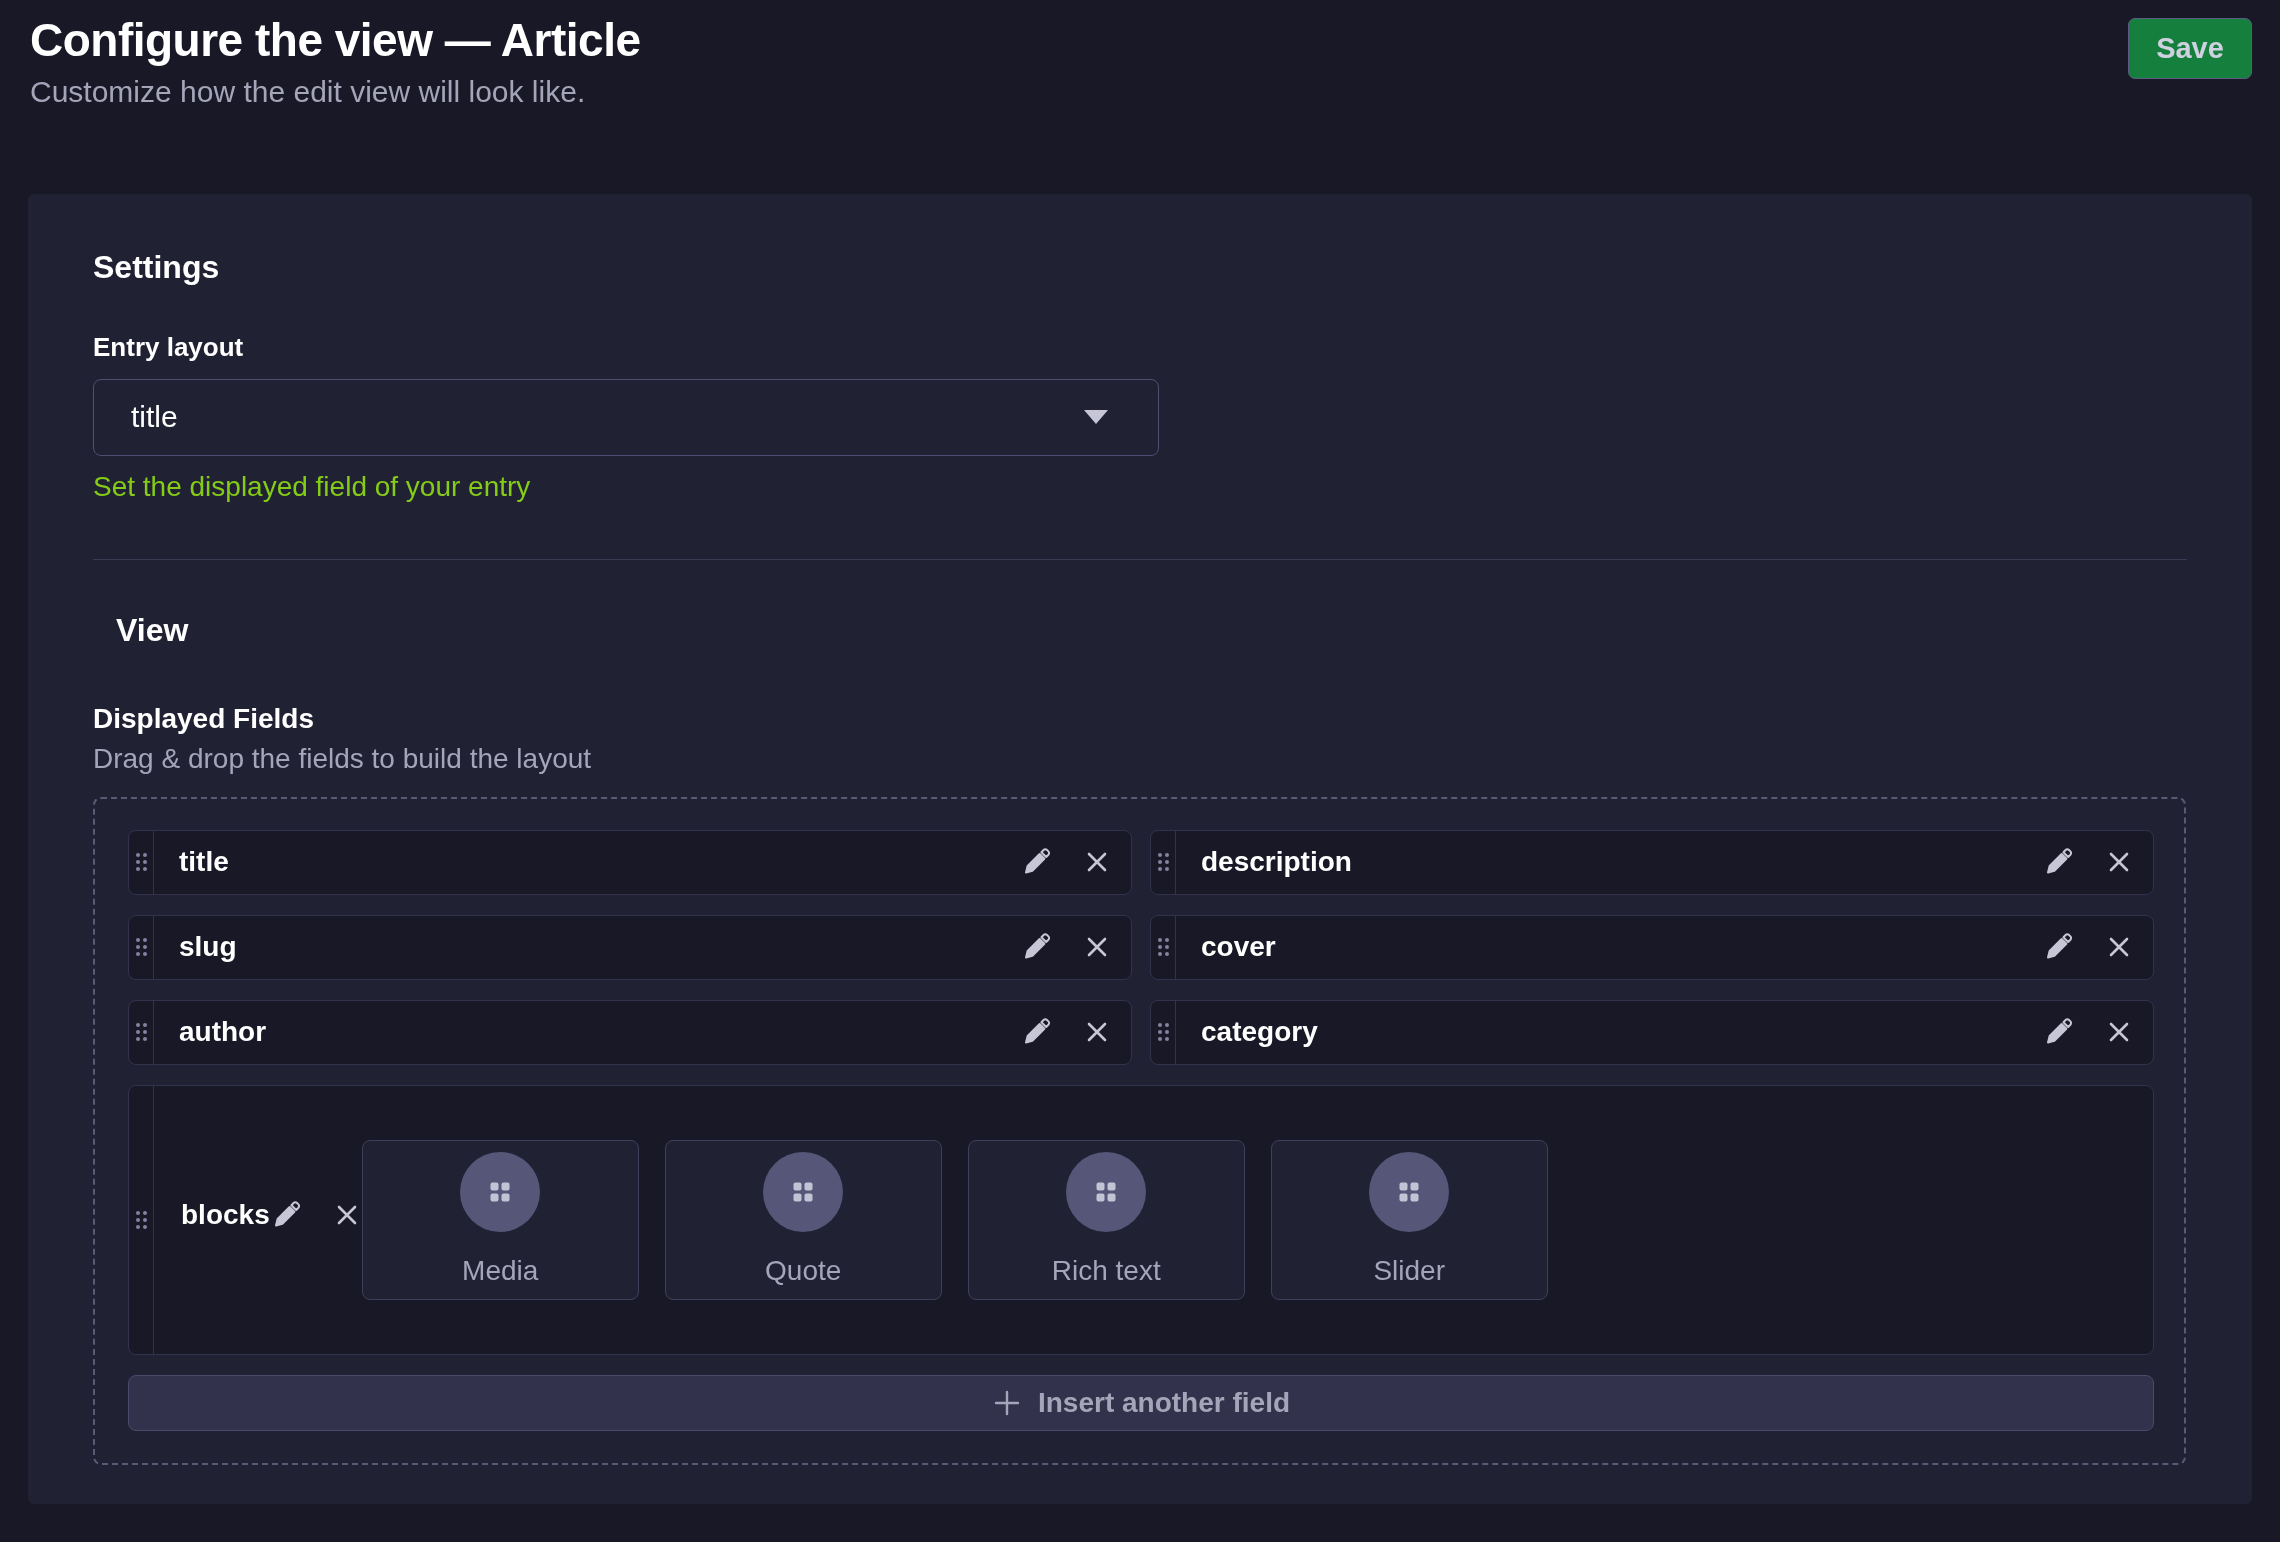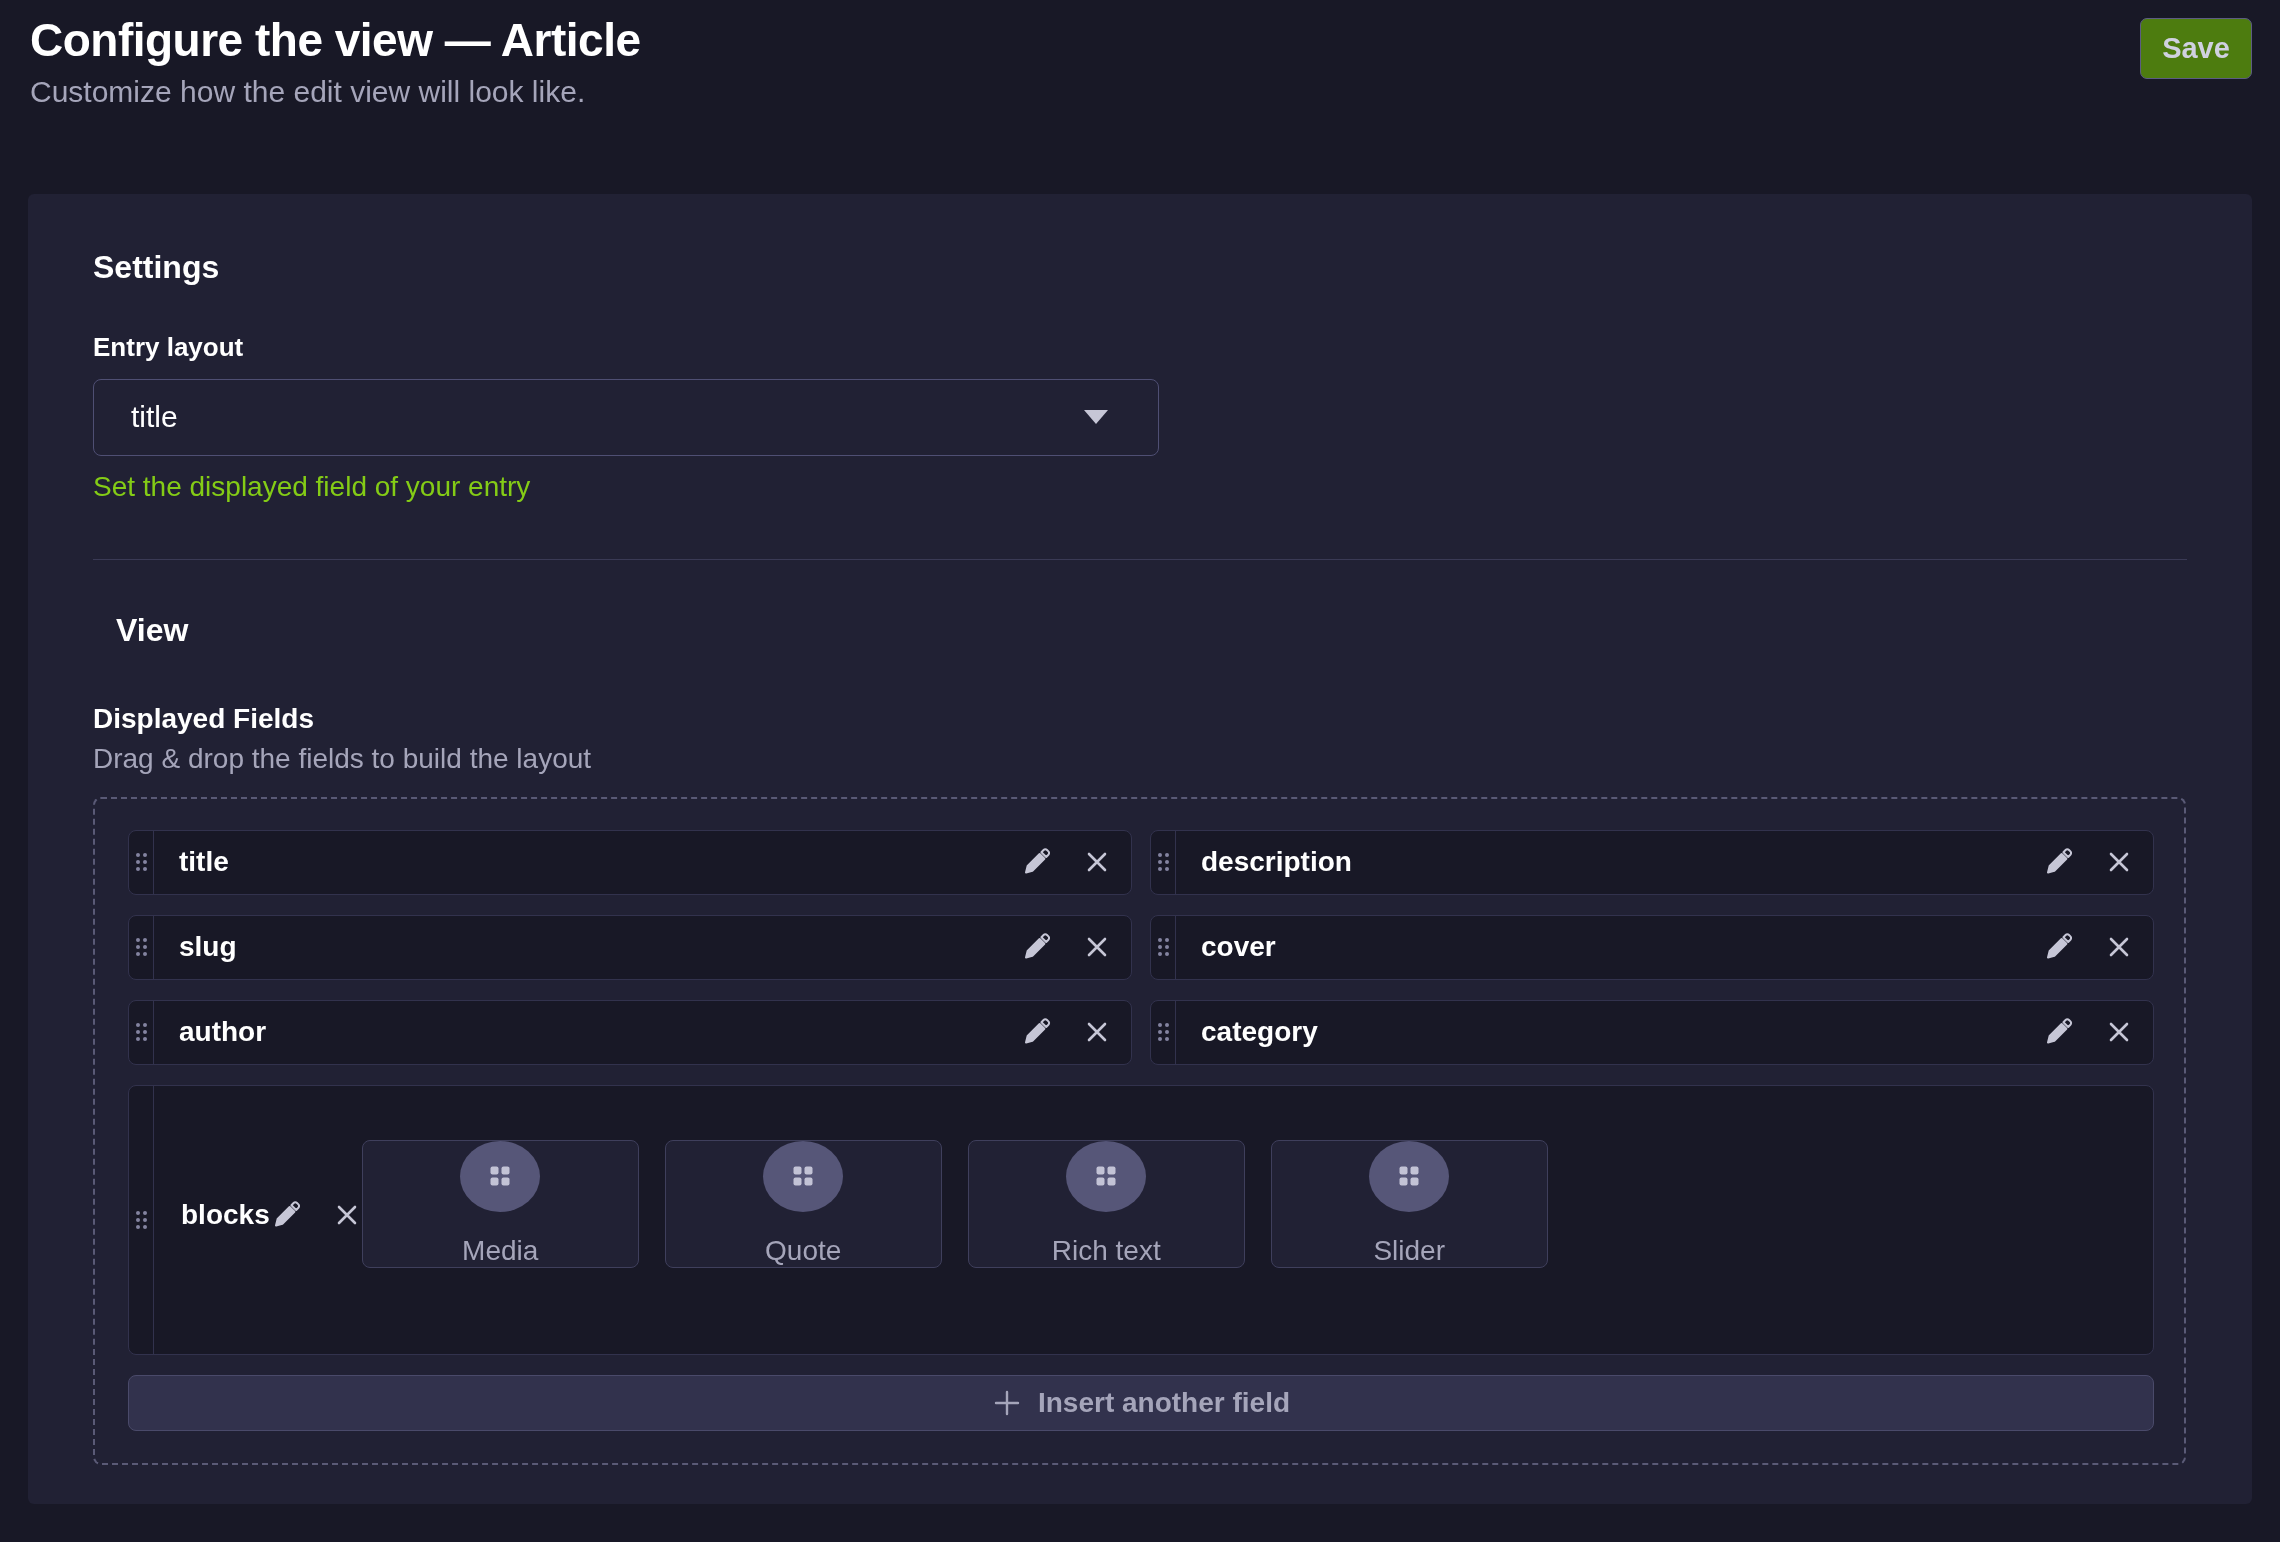--- a/index.html
+++ b/index.html
@@ -10,22 +10,22 @@
     color: #ffffff;
     overflow: hidden;
   }
 
   
   .header { position: relative; padding: 14px 28px 0 30px; }
   .page-title { font-size: 46px; font-weight: 700; letter-spacing: -0.5px; line-height: 1.15; }
   .page-subtitle { margin-top: 8px; font-size: 30px; color: #a5a5ba; }
   .save-btn {
     position: absolute; top: 18px; right: 28px;
-    width: 112px; height: 61px;
-    background: #4d7c0f; border: 1px solid #5c5c82; border-radius: 7px;
+    width: 124px; height: 61px;
+    background: #15803d; border: 1px solid #5c5c82; border-radius: 7px;
     color: #d0d1e0; font-size: 29px; font-weight: 600;
     font-family: "Liberation Sans", sans-serif; cursor: pointer;
   }
 
   
   .panel {
     margin: 85px 28px 0 28px;
     width: 2224px; height: 1310px;
     background: #212134; border-radius: 6px;
     padding: 55px 65px 48px 65px;
@@ -83,21 +83,21 @@
     grid-column: 1 / -1; height: 270px;
     background: #181826; border: 1px solid #32324d; border-radius: 8px;
     display: flex; align-items: stretch; overflow: hidden;
   }
   .bcontent { flex: 1; padding: 16px 19px 26px 27px; display: flex; flex-direction: row; }
   .bheader { display: flex; align-items: center; }
   .blabel { flex: 1; font-size: 28px; font-weight: 600; color: #ffffff; }
   .bheader .actions { margin-right: 0; align-self: auto; }
   .cards { display: flex; gap: 26px; margin-top: 38px; }
   .card {
-    width: 277px; height: 128px;
+    width: 277px; height: 160px;
     background: #212134; border: 1px solid #3f3f5c; border-radius: 8px;
     display: flex; flex-direction: column; align-items: center; justify-content: center;
     gap: 23px; cursor: pointer;
   }
   .circle {
     width: 80px; height: 80px; border-radius: 50%;
     background: #565678; display: flex; align-items: center; justify-content: center;
   }
   .card-label { font-size: 28px; color: #a5a5ba; }
 

